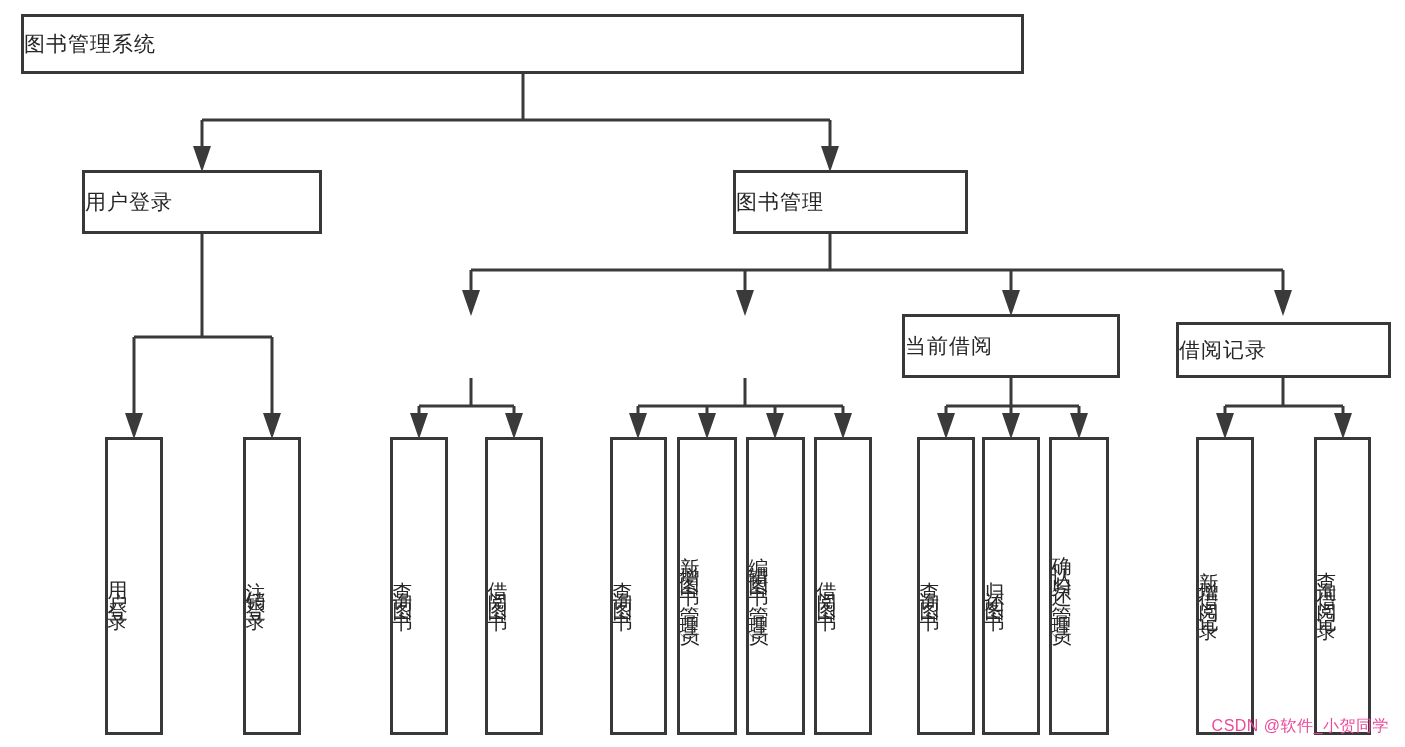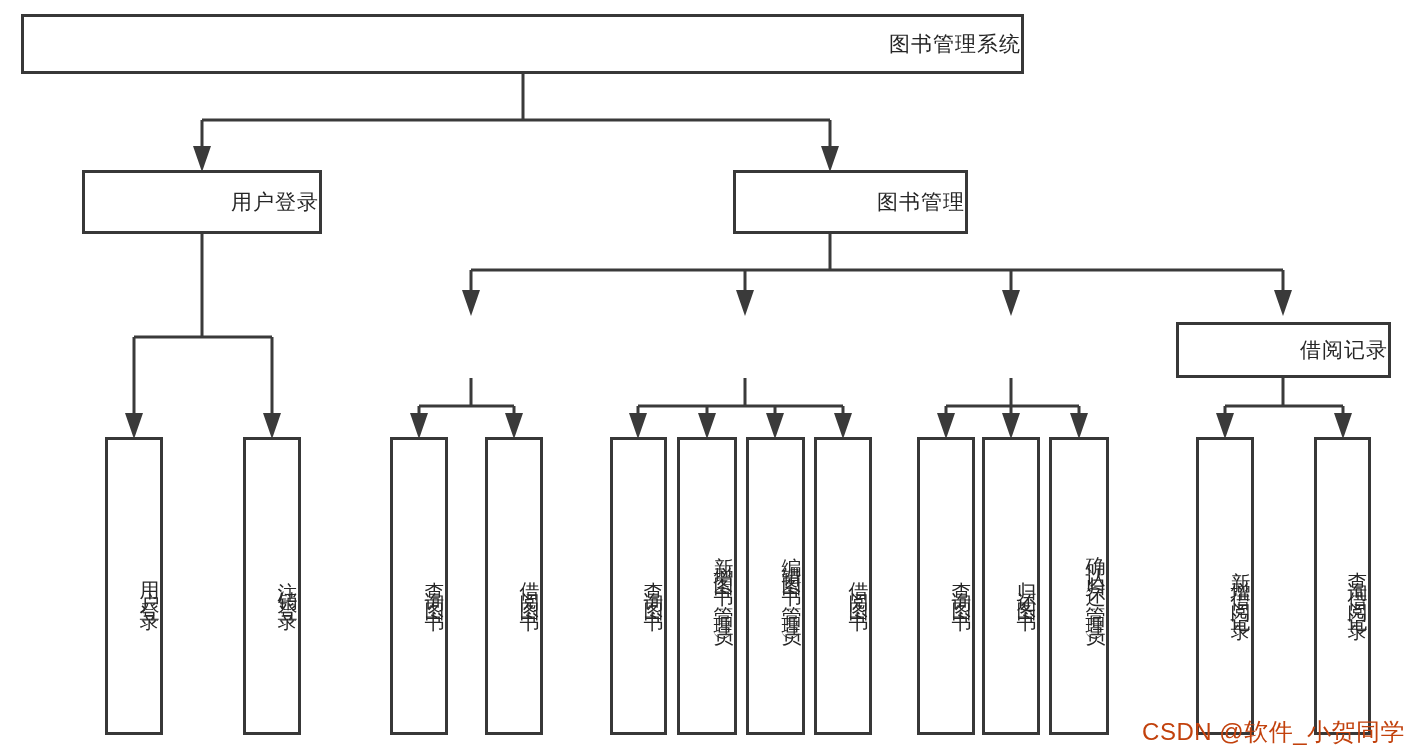--- a/index.html
+++ b/index.html
@@ -11,42 +11,42 @@
     overflow:hidden;
   }
   .wires{position:absolute;left:0;top:0;}
   .node{
     position:absolute;
     box-sizing:border-box;
     background:#ffffff;
     border:3px solid #383838;
     display:flex;
     align-items:center;
-    justify-content:flex-end;
+    justify-content:flex-start;
     color:#262626;
   }
   .hlbl{
     font-size:21px;
     letter-spacing:1px;
     white-space:nowrap;
   }
   .vlbl{
     writing-mode:vertical-rl;
     text-orientation:mixed;
     font-size:20px;
     line-height:1;
     letter-spacing:10px;
     white-space:nowrap;
   }
   .watermark{
     position:absolute;
-    right:0;
+    right:16px;
     top:716px;
-    font-size:24px;
-    color:#c2410c;
+    font-size:16px;
+    color:#ec4899;
     letter-spacing:0.5px;
     white-space:nowrap;
   }
 </style>
 </head>
 <body>
 
 <div class="canvas">
 
   <svg class="wires" width="1405" height="747" viewBox="0 0 1405 747">
@@ -93,20 +93,23 @@
     <span class="hlbl">图书管理系统</span>
   </div>
 
   <div class="node" style="left:82px;top:170px;width:240px;height:64px">
     <span class="hlbl">用户登录</span>
   </div>
   <div class="node" style="left:733px;top:170px;width:235px;height:64px">
     <span class="hlbl">图书管理</span>
   </div>
 
+  <div class="node" style="left:902px;top:314px;width:218px;height:64px">
+    <span class="hlbl">当前借阅</span>
+  </div>
   <div class="node" style="left:1176px;top:322px;width:215px;height:56px">
     <span class="hlbl">借阅记录</span>
   </div>
 
   <div class="node" style="left:105px;top:437px;width:58px;height:298px">
     <span class="vlbl">用户登录</span>
   </div>
   <div class="node" style="left:243px;top:437px;width:58px;height:298px">
     <span class="vlbl">注销登录</span>
   </div>

